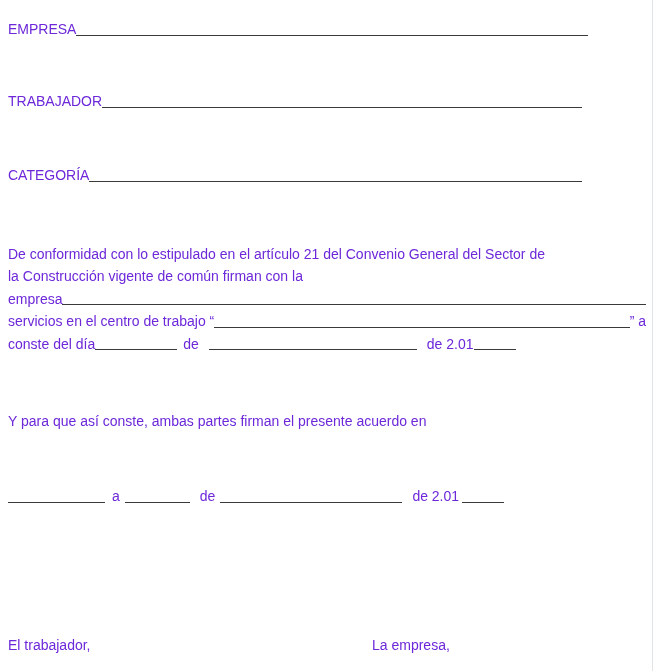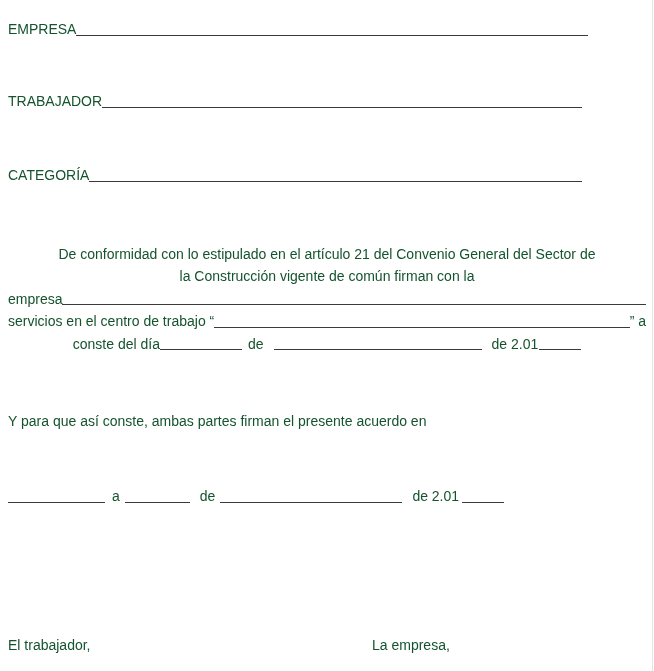--- a/index.html
+++ b/index.html
@@ -7,21 +7,21 @@
     padding: 0;
     background: #ffffff;
   }
   .page {
     position: relative;
     width: 654px;
     height: 671px;
     background: #ffffff;
     font-family: "Liberation Sans", "DejaVu Sans", sans-serif;
     font-size: 14px;
-    color: #14532d;
+    color: #6d28d9;
     overflow: hidden;
   }
   .page-edge {
     position: absolute;
     top: 0;
     bottom: 0;
     right: 1px;
     width: 1px;
     background: #e2e5e8;
   }
@@ -46,21 +46,20 @@
     position: absolute;
     left: 8px;
     top: 239px;
     width: 638px;
   }
   .prow {
     display: flex;
     align-items: flex-end;
     height: 22.5px;
     white-space: pre;
-    justify-content: center;
   }
   .abs-text {
     position: absolute;
     white-space: pre;
     line-height: 16px;
   }
   
   .b82  { width: 82px;  }
   .b208 { width: 208px; }
   .b42  { width: 42px;  }

